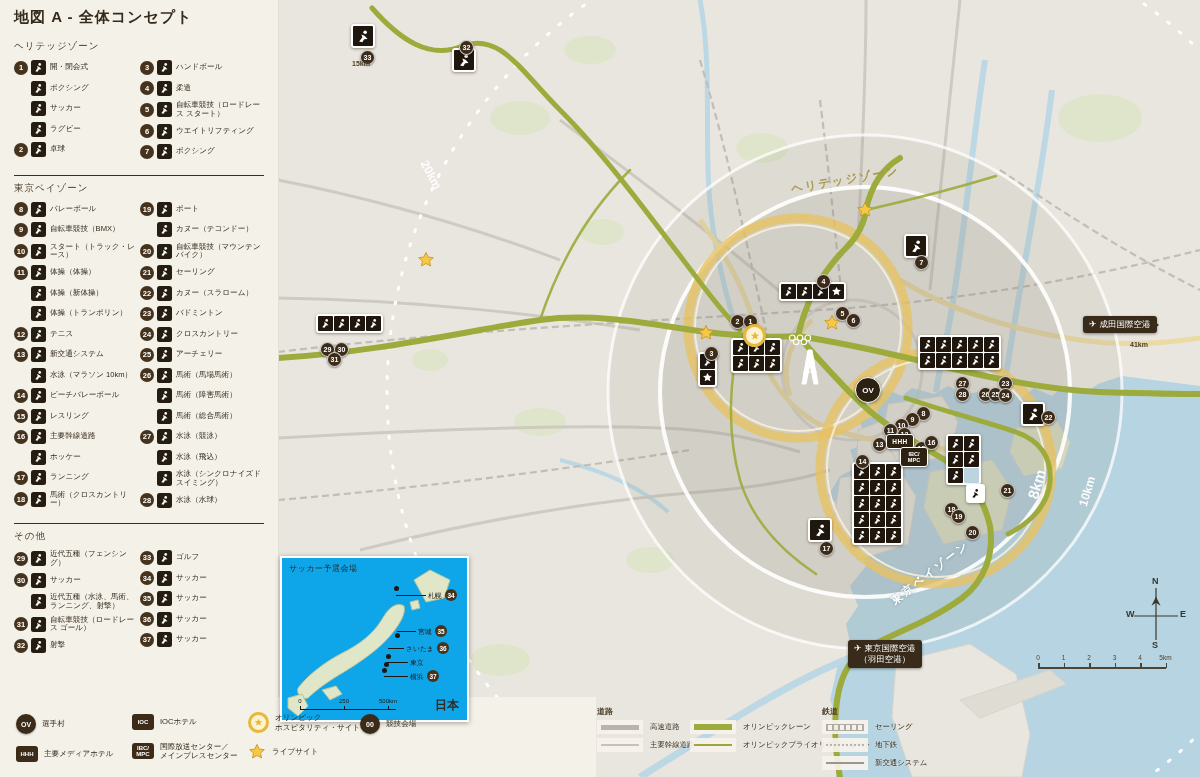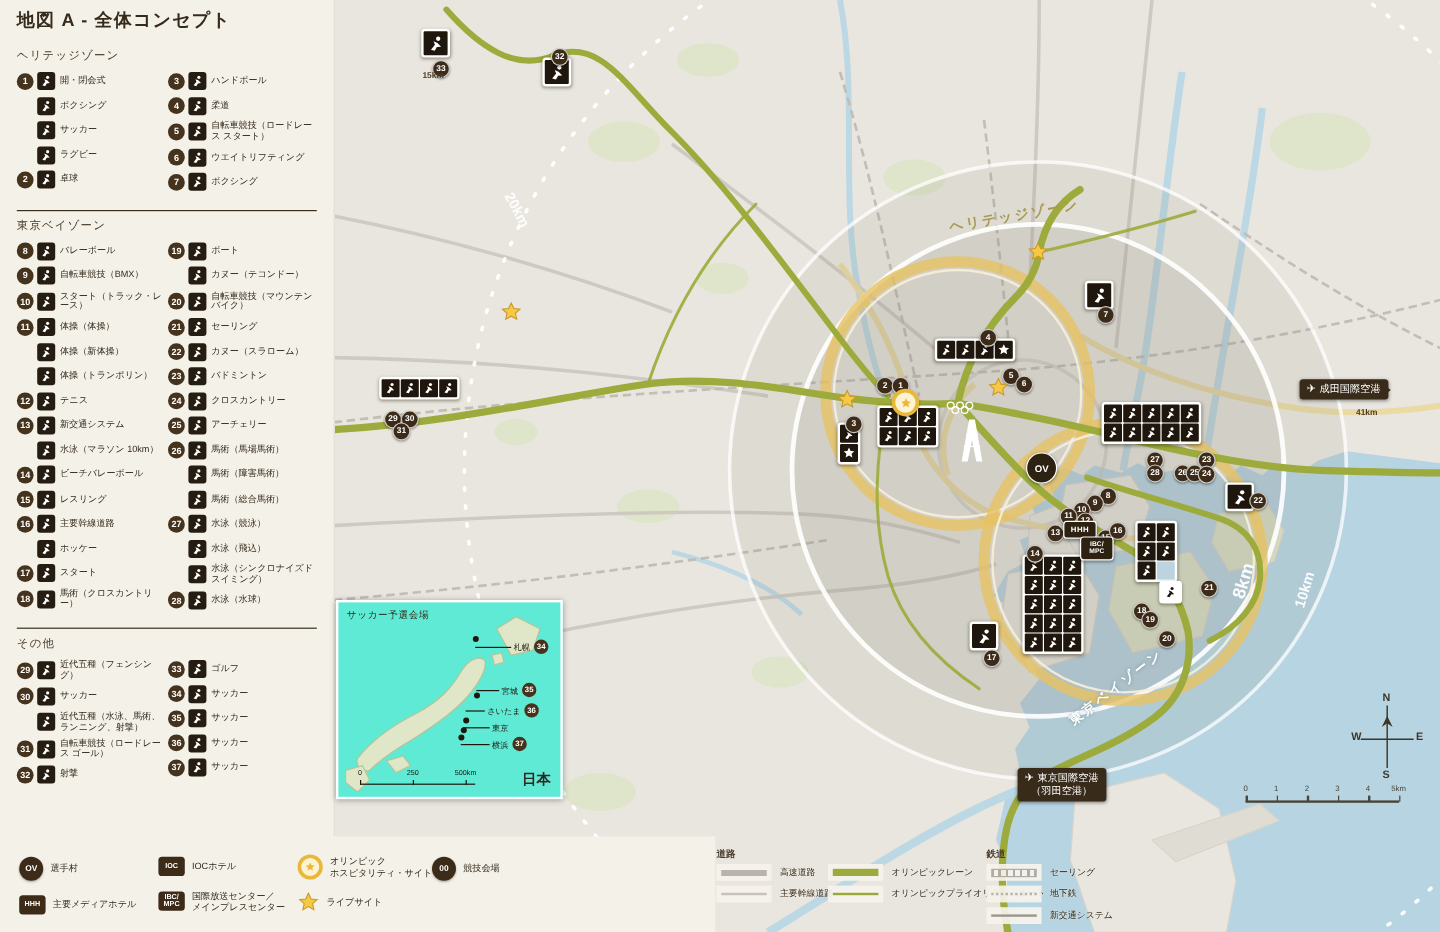--- a/index.html
+++ b/index.html
@@ -67,21 +67,21 @@
   .f-star svg{width:18px;height:18px;fill:#f6c844;stroke:#c8992b;stroke-width:1;}
   .f-ring-star{width:15px;height:15px;border-radius:50%;background:#fdf3d2;border:3px solid #e8b83a;flex:0 0 15px;
                display:flex;align-items:center;justify-content:center;}
   .f-ring-star svg{width:9px;height:9px;fill:#e8b83a;}
   .lg-header{position:absolute;font-size:8px;font-weight:bold;color:#4a3c28;}
   .lg-row{position:absolute;display:flex;align-items:center;}
   .lg-swatch{width:46px;height:14px;background:rgba(246,243,235,.92);display:flex;align-items:center;justify-content:center;flex:0 0 46px;}
   .lg-line{width:38px;}
   .lg-label{font-size:7.4px;margin-left:7px;color:#33291a;white-space:nowrap;text-shadow:0 0 2px rgba(246,243,235,.9);}
   
-  #inset{position:absolute;left:280px;top:500px;width:185px;height:162px;background:#5eead4;border:2px solid #fff;
+  #inset{position:absolute;left:280px;top:556px;width:185px;height:162px;background:#0ea5e9;border:2px solid #fff;
          box-shadow:0 1px 5px rgba(0,0,0,.35);}
   #inset-title{position:absolute;left:7px;top:5px;font-size:8px;color:#33291a;letter-spacing:.5px;}
   #inset-country{position:absolute;right:8px;bottom:6px;font-size:12px;font-weight:bold;color:#2e2a20;}
   .city-dot{position:absolute;width:5px;height:5px;border-radius:50%;background:#1f170d;}
   .city-line{position:absolute;height:1px;background:#1f170d;}
   .city-label{position:absolute;font-size:6.8px;color:#1f170d;white-space:nowrap;}
   .city-badge{position:absolute;width:12px;height:12px;border-radius:50%;background:#46331d;color:#fff;font-size:6.5px;
               font-weight:bold;display:flex;align-items:center;justify-content:center;}
   #inset-scale{position:absolute;left:18px;bottom:10px;width:96px;}
   #inset-scale .bar{height:1px;background:#1f170d;position:relative;}
@@ -429,21 +429,21 @@
             </div>
             <div class="llabel">ホッケー</div>
           </div>
           <div class="lrow">
             <div class="lbadge">17</div>
             <div class="licon">
               <svg viewBox="0 0 20 20">
                 <use xlink:href="#g-athlete"></use>
               </svg>
             </div>
-            <div class="llabel">スタート</div>
+            <div class="llabel">ランニング</div>
           </div>
           <div class="lrow">
             <div class="lbadge">18</div>
             <div class="licon">
               <svg viewBox="0 0 20 20">
                 <use xlink:href="#g-athlete"></use>
               </svg>
             </div>
             <div class="llabel">馬術（クロスカントリー）</div>
           </div>

